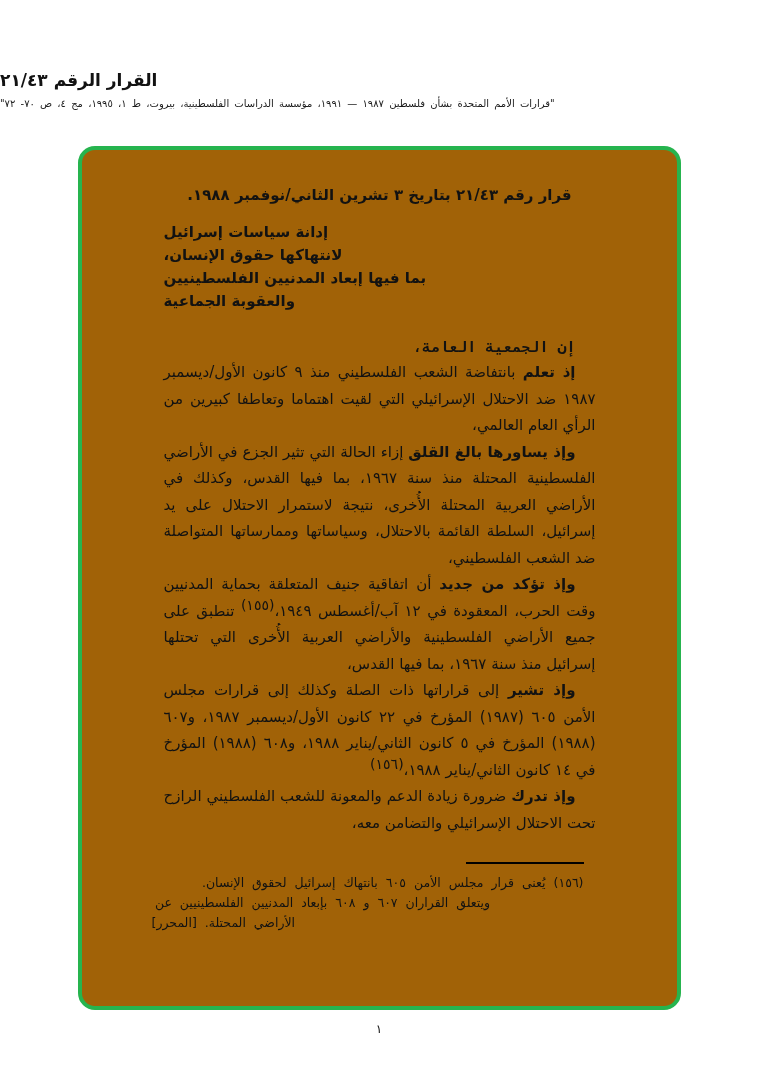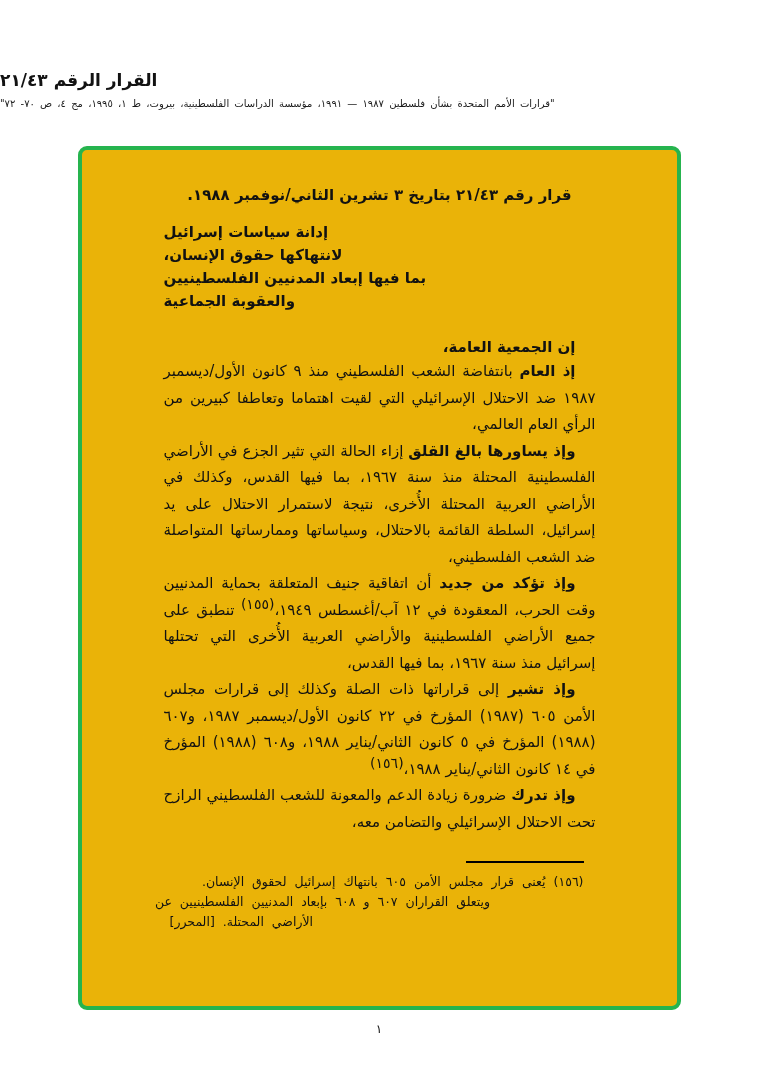--- a/index.html
+++ b/index.html
@@ -7,34 +7,34 @@
     width:758px;height:1078px;position:relative;
     background:#ffffff;color:#121212;
     font-family:"DejaVu Sans",sans-serif;
     direction:rtl;overflow:hidden;
   }
   .page-header{position:absolute;top:70px;left:0;width:758px;text-align:left;}
   .header-title{font-size:17px;font-weight:bold;letter-spacing:0.5px;}
   .citation{font-size:10px;margin-top:8px;word-spacing:2px;white-space:nowrap;color:#1a1a1a;}
   .green-box{
     position:absolute;left:78px;top:146px;width:595px;height:856px;
-    border:4px solid #26b44e;border-radius:9px;background:#eab308;
+    border:4px solid #26b44e;border-radius:17px;background:#a16207;
   }
   .content{width:432px;margin:0 auto;padding-top:36px;}
   .doc-title{text-align:center;font-weight:bold;font-size:15px;}
   .subtitle{text-align:left;font-weight:bold;font-size:15px;line-height:23px;margin-top:17px;}
-  .opening{font-weight:bold;font-size:15px;text-indent:20px;margin:25px 0 2px 0;}
+  .opening{font-weight:bold;font-size:15px;text-indent:20px;margin:25px 0 2px 0;font-family:Liberation Mono, monospace;}
   p.body{font-size:15px;line-height:26.5px;text-align:justify;text-indent:20px;margin:0;}
   .lead{font-weight:bold;}
   sup.fnref{font-size:14px;vertical-align:super;line-height:0;}
   .footnotes{width:502px;margin:26px 12px 0 auto;font-size:12.5px;line-height:20px;}
   .fn-sep{width:118px;border-top:2px solid #000;margin-bottom:9px;}
   .fn{margin:0;word-spacing:4px;}
   .fn-indent{padding-right:20px;text-align:center;}
-  .fn-last{text-align:left;padding-left:88px;}
+  .fn-last{text-align:left;padding-left:70px;}
   .page-number{position:absolute;top:1022px;left:0;width:758px;text-align:center;font-size:12px;}
 </style>
 </head>
 <body>
 
 <div class="page-header">
   <div class="header-title">القرار الرقم ٢١/٤٣</div>
   <div class="citation">"قرارات الأمم المتحدة بشأن فلسطين ١٩٨٧ — ١٩٩١، مؤسسة الدراسات الفلسطينية، بيروت، ط ١، ١٩٩٥، مج ٤، ص ٧٠- ٧٢"</div>
 </div>
 
@@ -45,21 +45,21 @@
 
     <div class="subtitle">
       <div>إدانة سياسات إسرائيل</div>
       <div>لانتهاكها حقوق الإنسان،</div>
       <div>بما فيها إبعاد المدنيين الفلسطينيين</div>
       <div>والعقوبة الجماعية</div>
     </div>
 
     <p class="opening">إن الجمعية العامة،</p>
 
-    <p class="body"><span class="lead">إذ العام</span> <span>بانتفاضة الشعب الفلسطيني منذ ٩ كانون الأول/ديسمبر ١٩٨٧ ضد الاحتلال الإسرائيلي التي لقيت اهتماما وتعاطفا كبيرين من الرأي العام العالمي،</span></p>
+    <p class="body"><span class="lead">إذ تعلم</span> <span>بانتفاضة الشعب الفلسطيني منذ ٩ كانون الأول/ديسمبر ١٩٨٧ ضد الاحتلال الإسرائيلي التي لقيت اهتماما وتعاطفا كبيرين من الرأي العام العالمي،</span></p>
 
     <p class="body"><span class="lead">وإذ يساورها بالغ القلق</span> <span>إزاء الحالة التي تثير الجزع في الأراضي الفلسطينية المحتلة منذ سنة ١٩٦٧، بما فيها القدس، وكذلك في الأراضي العربية المحتلة الأُخرى، نتيجة لاستمرار الاحتلال على يد إسرائيل، السلطة القائمة بالاحتلال، وسياساتها وممارساتها المتواصلة ضد الشعب الفلسطيني،</span></p>
 
     <p class="body"><span class="lead">وإذ تؤكد من جديد</span> <span>أن اتفاقية جنيف المتعلقة بحماية المدنيين وقت الحرب، المعقودة في ١٢ آب/أغسطس ١٩٤٩،</span><sup class="fnref">(١٥٥)</sup> <span>تنطبق على جميع الأراضي الفلسطينية والأراضي العربية الأُخرى التي تحتلها إسرائيل منذ سنة ١٩٦٧، بما فيها القدس،</span></p>
 
     <p class="body"><span class="lead">وإذ تشير</span> <span>إلى قراراتها ذات الصلة وكذلك إلى قرارات مجلس الأمن ٦٠٥ (١٩٨٧) المؤرخ في ٢٢ كانون الأول/ديسمبر ١٩٨٧، و٦٠٧ (١٩٨٨) المؤرخ في ٥ كانون الثاني/يناير ١٩٨٨، و٦٠٨ (١٩٨٨) المؤرخ في ١٤ كانون الثاني/يناير ١٩٨٨،</span><sup class="fnref">(١٥٦)</sup></p>
 
     <p class="body"><span class="lead">وإذ تدرك</span> <span>ضرورة زيادة الدعم والمعونة للشعب الفلسطيني الرازح تحت الاحتلال الإسرائيلي والتضامن معه،</span></p>
 
     <div class="footnotes">

